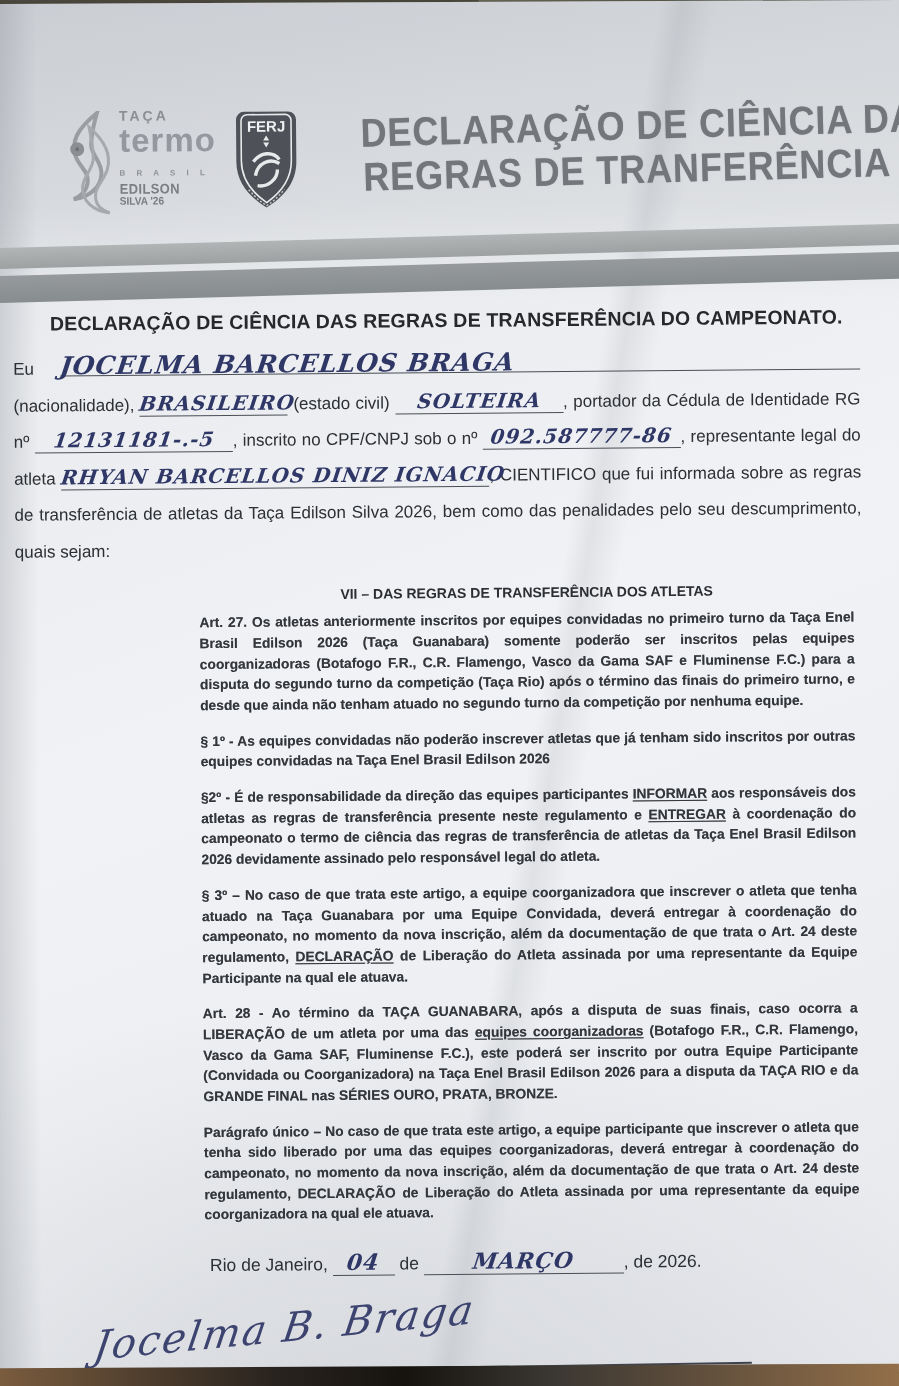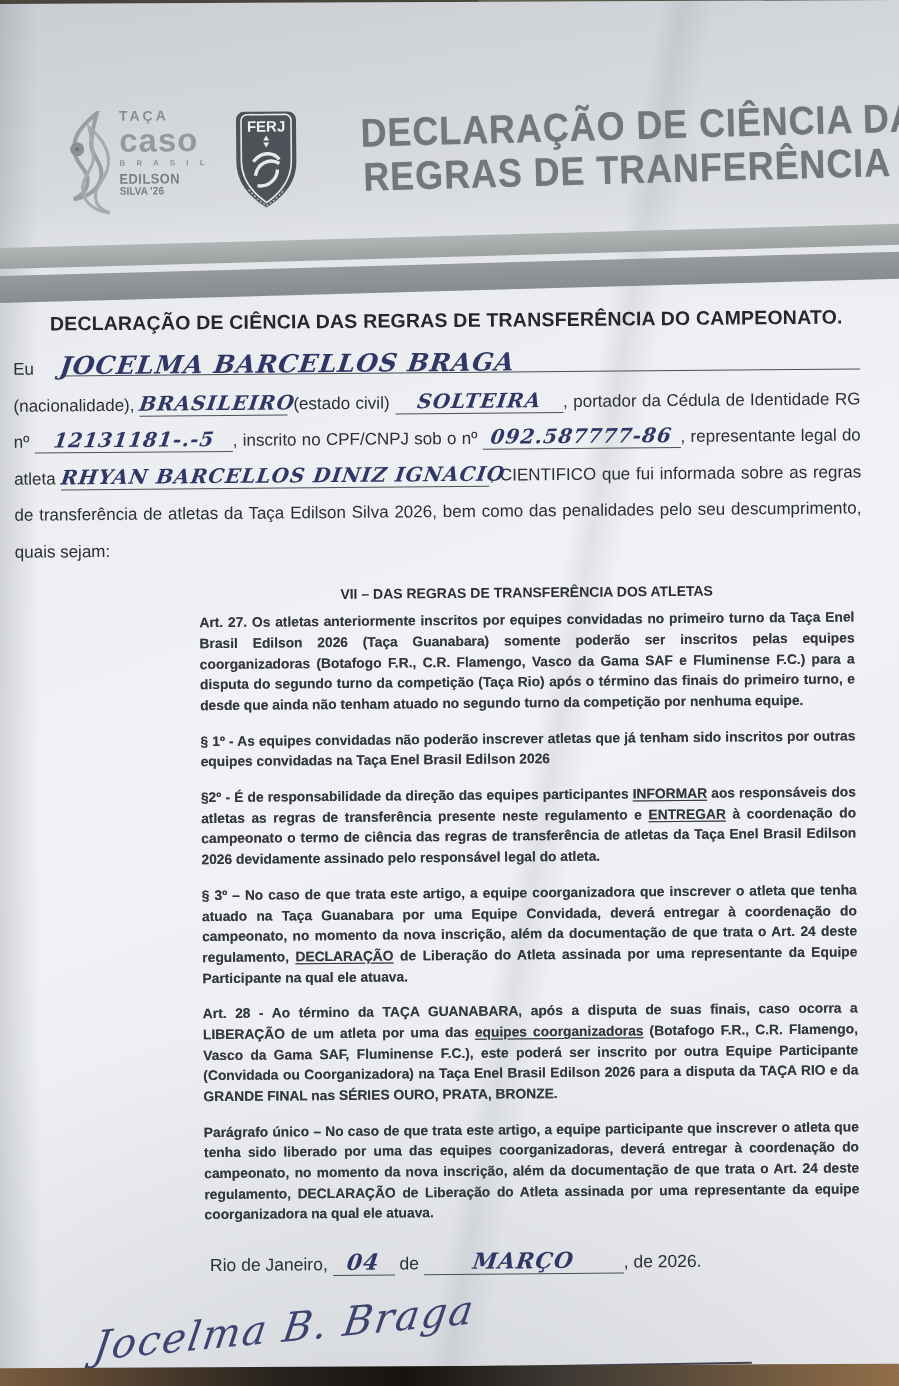--- a/index.html
+++ b/index.html
@@ -27,21 +27,21 @@
 
   .content{position:absolute;inset:0;transform:rotate(-0.5deg);z-index:2;color:#303338;}
 
   
   .hdr{position:relative;margin:104px 0 0 70px;height:122px;}
   .enel-logo{position:absolute;left:6px;top:2px;width:150px;color:#8e9196;}
   .enel-swirl{position:absolute;left:-4px;top:2px;}
   .enel-txt{margin-left:48px;line-height:1;}
   .t-taca{font-size:14px;font-weight:700;letter-spacing:3px;color:#8b8e93;}
   .t-enel{font-size:33px;font-weight:700;letter-spacing:1px;color:#95989f;margin-top:1px;}
-  .t-brasil{font-size:8px;font-weight:700;letter-spacing:4.5px;color:#8f9297;margin-top:3px;}
+  .t-brasil{font-size:8px;font-weight:700;letter-spacing:4.5px;color:#8f9297;margin-top:13px;}
   .t-edilson{font-size:14px;font-weight:900;letter-spacing:.5px;color:#7b7e83;margin-top:4px;transform:scaleX(.92);transform-origin:left;}
   .t-silva{font-size:11px;font-weight:900;color:#7b7e83;transform:scaleX(.92);transform-origin:left;}
   .ferj{position:absolute;left:168px;top:4px;}
   .hdr-title{position:absolute;left:295px;top:6px;width:590px;
     font-weight:800;font-size:40px;line-height:1.1;color:#73777b;
     letter-spacing:1px;transform:rotate(-1.1deg) scaleX(.9);transform-origin:left top;
     text-align:center;white-space:nowrap;text-shadow:0 0 1px rgba(115,119,123,.5);}
   
   .stripes{margin-top:10px;transform:rotate(-1.05deg);}
   .stripe1{height:21px;width:104%;margin-left:-12px;background:linear-gradient(180deg,#b2b5b6,#9da1a2);}
@@ -86,21 +86,21 @@
   <div class="hdr">
     <div class="enel-logo">
       <svg class="enel-swirl" width="52" height="104" viewBox="0 0 52 104">
         <path d="M30,2 C10,18 4,30 8,44 C11,55 22,60 20,72 C19,80 12,86 6,88 C22,86 34,76 34,62 C34,50 24,44 24,34 C24,22 27,12 30,2 Z" fill="none" stroke="#9a9da1" stroke-width="4"></path>
         <path d="M22,16 C38,30 44,44 40,58 C37,70 26,76 28,88 C29,96 36,100 42,102 C26,100 14,90 15,76 C16,64 26,58 26,47 C26,36 24,26 22,16 Z" fill="none" stroke="#a6a9ad" stroke-width="3"></path>
         <circle cx="10" cy="38" r="7" fill="#8b8e92"></circle>
         <circle cx="10" cy="38" r="2" fill="#6e7175"></circle>
       </svg>
       <div class="enel-txt">
         <div class="t-taca">TAÇA</div>
-        <div class="t-enel">caso</div>
+        <div class="t-enel">termo</div>
         <div class="t-brasil">B R A S I L</div>
         <div class="t-edilson">EDILSON</div>
         <div class="t-silva">SILVA '26</div>
       </div>
     </div>
 
     <svg class="ferj" width="66" height="104" viewBox="0 0 66 104">
       <path d="M11,2 h44 a8,8 0 0 1 8,8 v42 c0,22 -14,36 -30,46 c-16,-10 -30,-24 -30,-46 v-42 a8,8 0 0 1 8,-8 z" fill="#4e5157"></path>
       <path d="M14,5 h38 a6,6 0 0 1 6,6 v40 c0,20 -12,33 -25,42 c-13,-9 -25,-22 -25,-42 v-40 a6,6 0 0 1 6,-6 z" fill="none" stroke="#e8e9ea" stroke-width="1.6"></path>
       <text x="33" y="22" text-anchor="middle" font-family="Liberation Sans, sans-serif" font-size="15" font-weight="bold" fill="#f0f1f2">FERJ</text>

